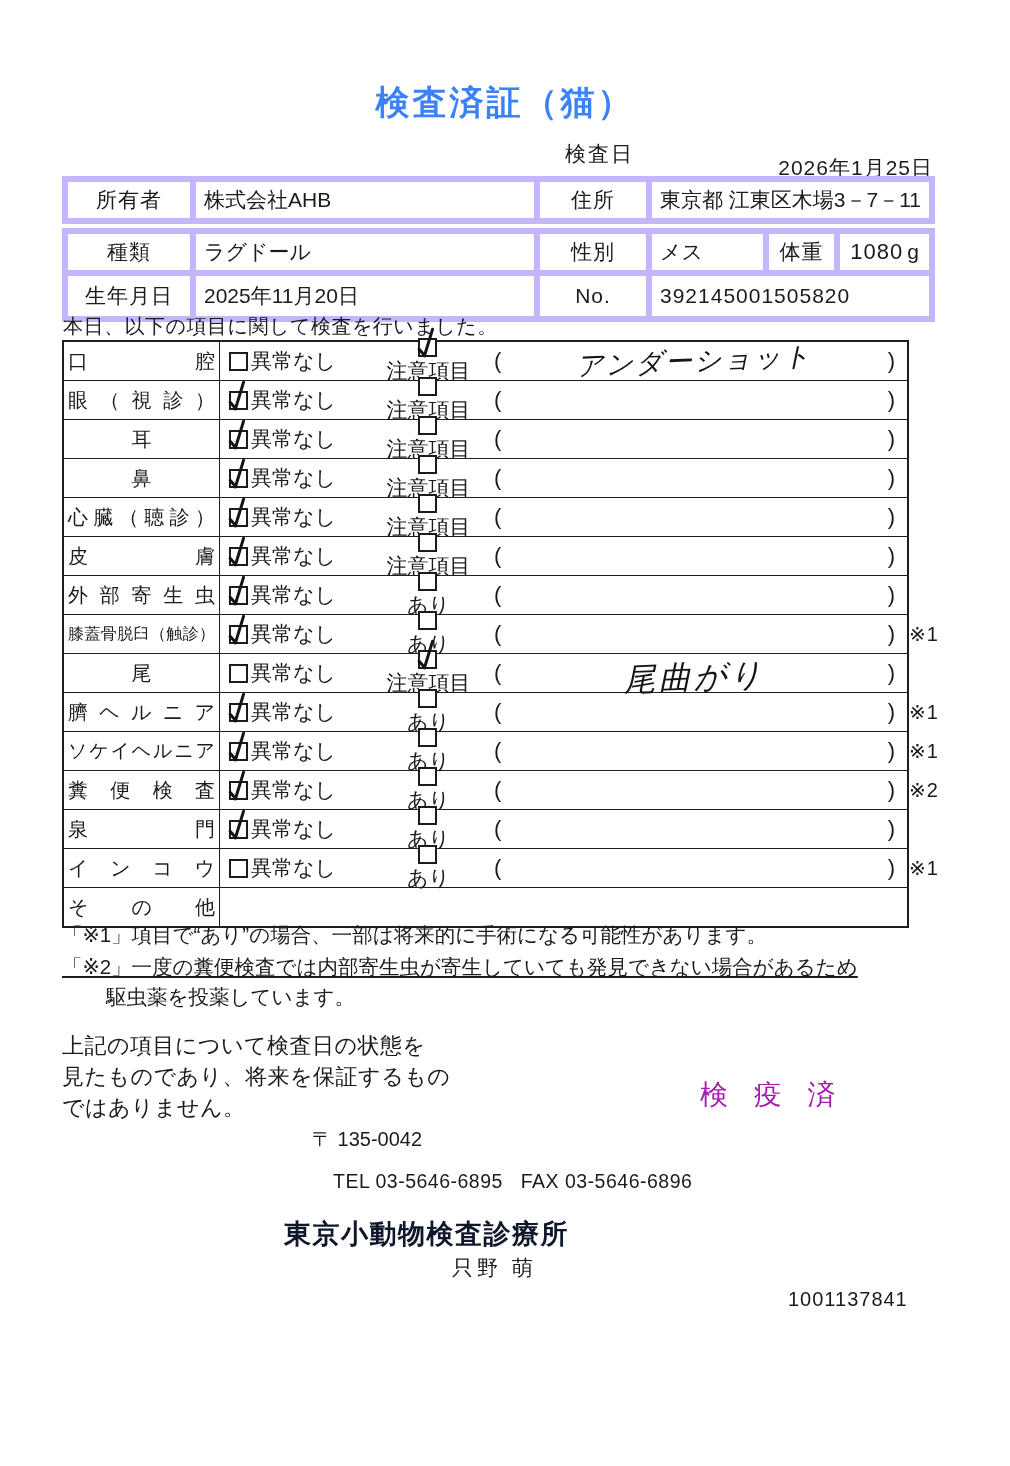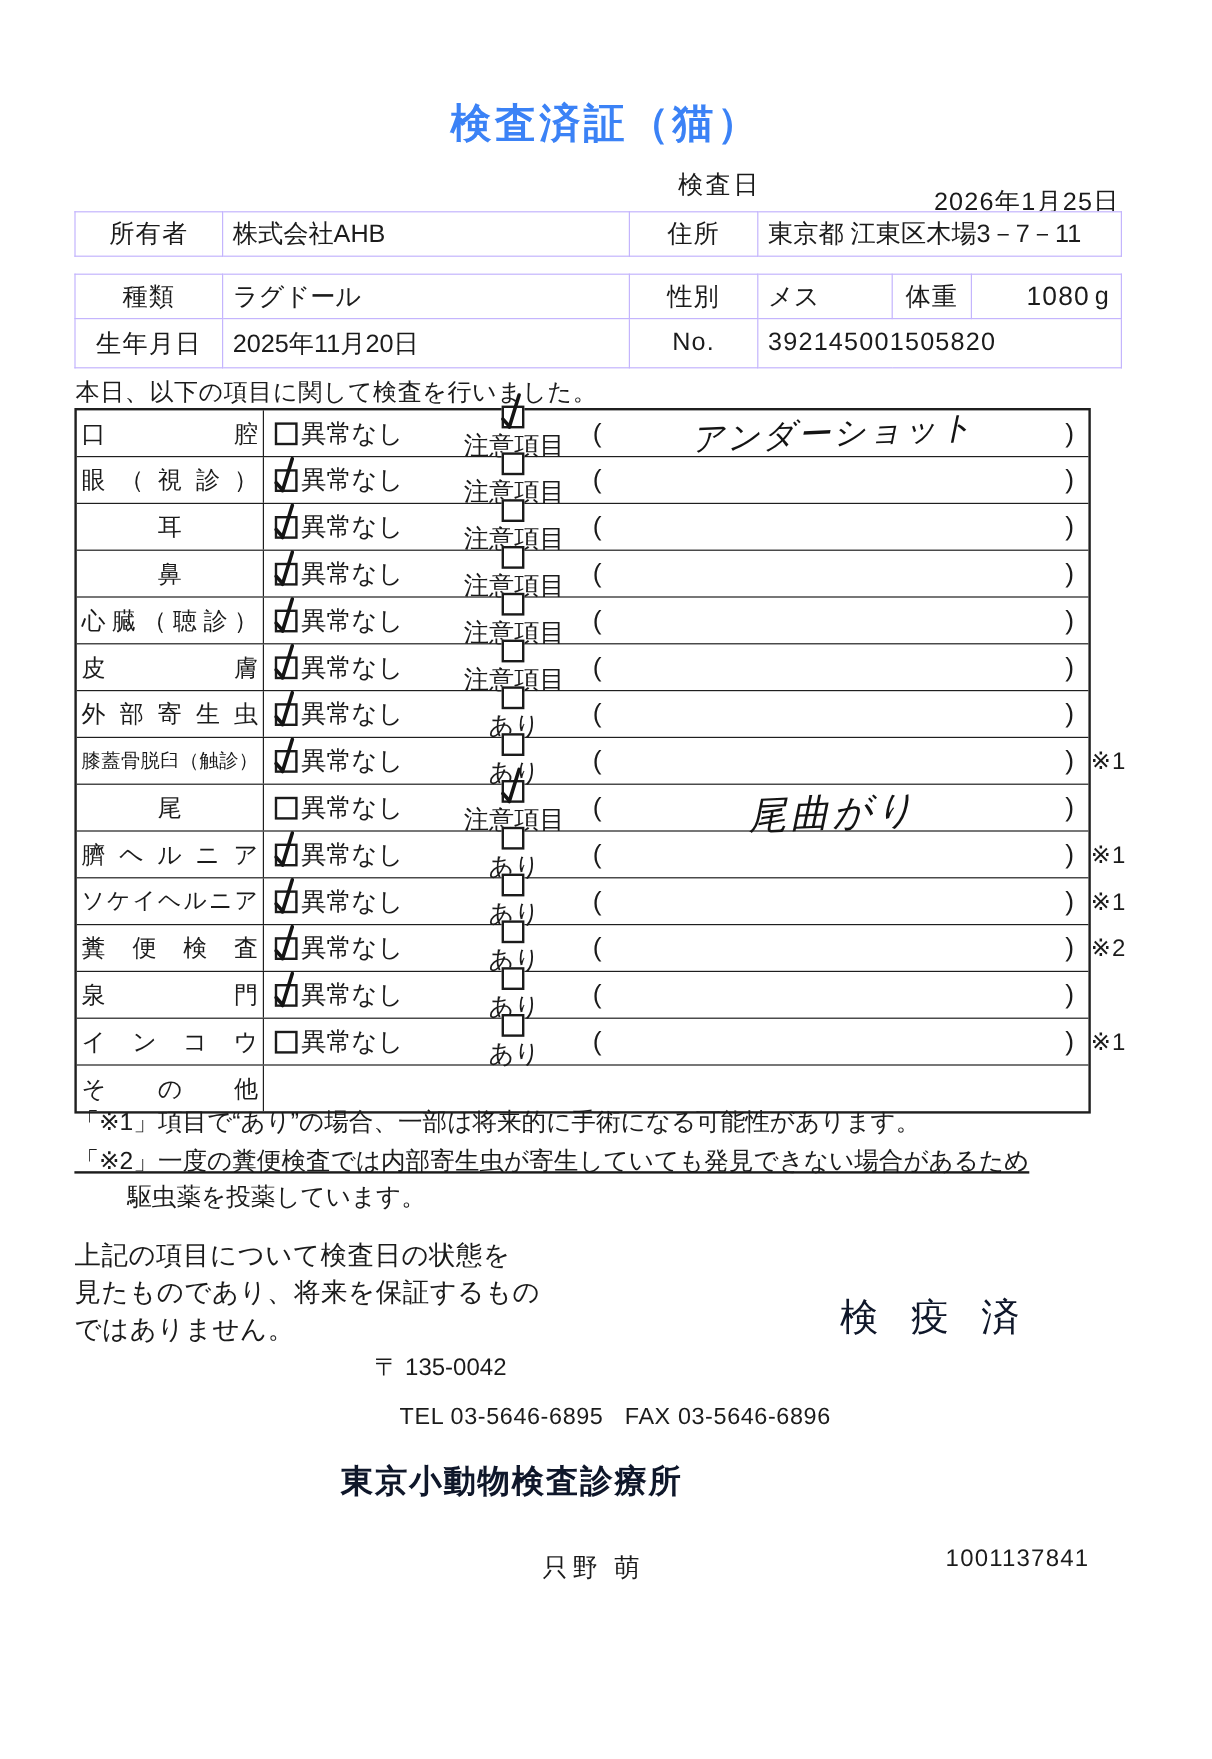--- a/index.html
+++ b/index.html
@@ -14,21 +14,21 @@
   .doc-title{
     top:80px;left:0;width:1010px;text-align:center;
     font-size:34px;font-weight:600;letter-spacing:3px;color:#3b82f6;
   }
   .date-row{top:140px;left:62px;width:873px;height:26px;font-size:21px;}
   .date-label{position:absolute;left:503px;top:0;letter-spacing:2px;}
   .date-value{position:absolute;right:2px;top:14px;letter-spacing:1px;}
 
   table.hdr{border-collapse:collapse;table-layout:fixed;width:873px;background:#fff;}
   table.hdr td{
-    border:1px solid #c4b5fd;height:36px;font-size:21px;padding:0 8px;
+    border:6px solid #c4b5fd;height:36px;font-size:21px;padding:0 8px;
     overflow:hidden;white-space:nowrap;
   }
   td.hlabel{text-align:center;padding:0 2px;letter-spacing:1px;}
   .owner-table{top:176px;left:62px;}
   .owner-table td{border-top-width:4px;}
   .info-table{top:228px;left:62px;}
   .wcell{display:flex;align-items:center;justify-content:flex-end;gap:4px;padding-right:10px;}
   .num-val{font-size:22px;letter-spacing:1px;}
 
   .intro-line{top:313px;left:63px;font-size:20px;letter-spacing:0.5px;}
@@ -84,25 +84,25 @@
   }
 
   
   .fn1{top:921px;left:62px;font-size:20.5px;}
   .fn2{top:953px;left:62px;font-size:20.5px;text-decoration:underline;}
   .fn3{top:983px;left:106px;font-size:20.5px;}
   .statement{
     top:1030px;left:62px;font-size:22px;line-height:1.42;white-space:pre-line;
     letter-spacing:0.5px;
   }
-  .stamp{top:1076px;left:700px;font-size:32px;letter-spacing:9px;font-weight:500;color:#0f172a;}
+  .stamp{top:1076px;left:700px;font-size:28px;letter-spacing:9px;font-weight:500;color:#a21caf;}
   .addr-row{top:1126px;left:312px;font-size:20px;display:flex;gap:30px;white-space:nowrap;}
   .tel-row{top:1170px;left:333px;font-size:19.5px;white-space:pre;letter-spacing:0.5px;}
   .clinic-name{top:1216px;left:284px;font-size:27px;font-weight:600;letter-spacing:1.5px;color:#0f172a;}
-  .vet-name{top:1254px;left:452px;font-size:21px;letter-spacing:4px;margin-top:38px;}
+  .vet-name{top:1254px;left:452px;font-size:21px;letter-spacing:4px;}
   .serial{top:1288px;left:788px;font-size:20px;letter-spacing:1px;}
 </style>
 </head>
 <body>
 
 <div class="abs doc-title">検査済証（猫）</div>
 
 <div class="abs date-row">
   <span class="date-label">検査日</span>
   <span class="date-value">2026年1月25日</span>

